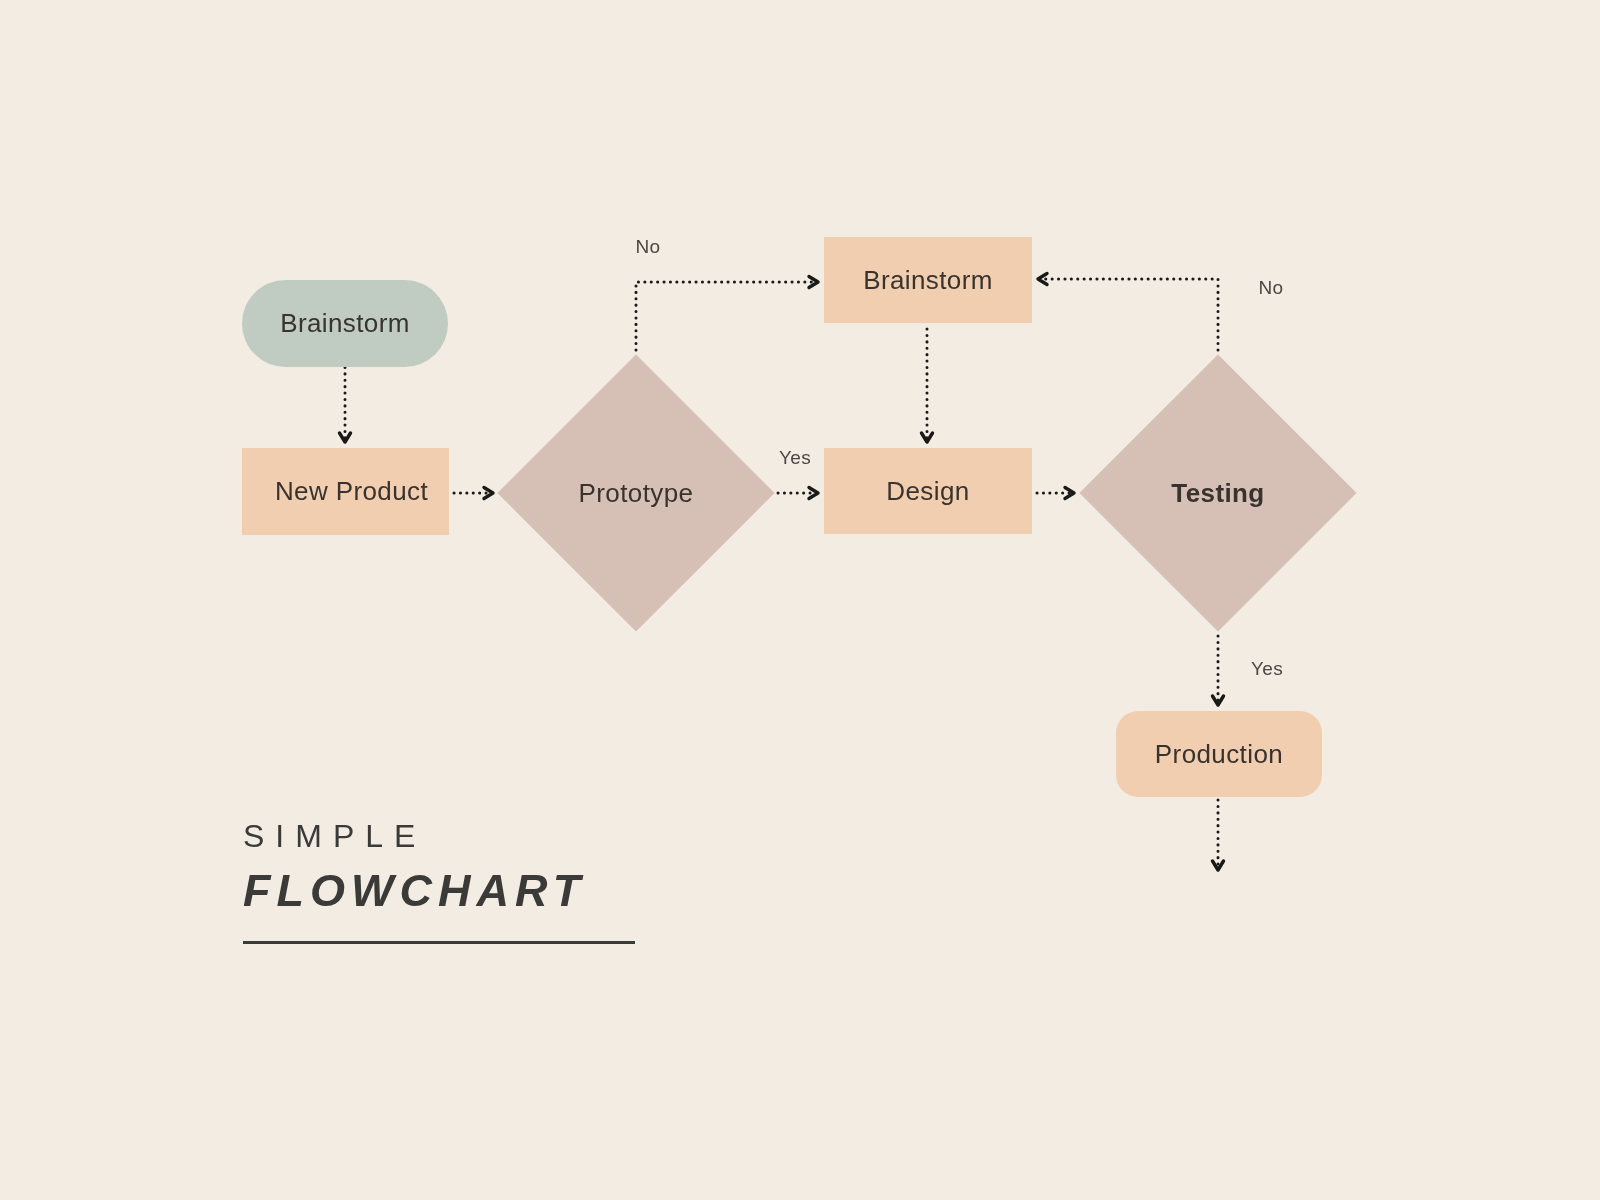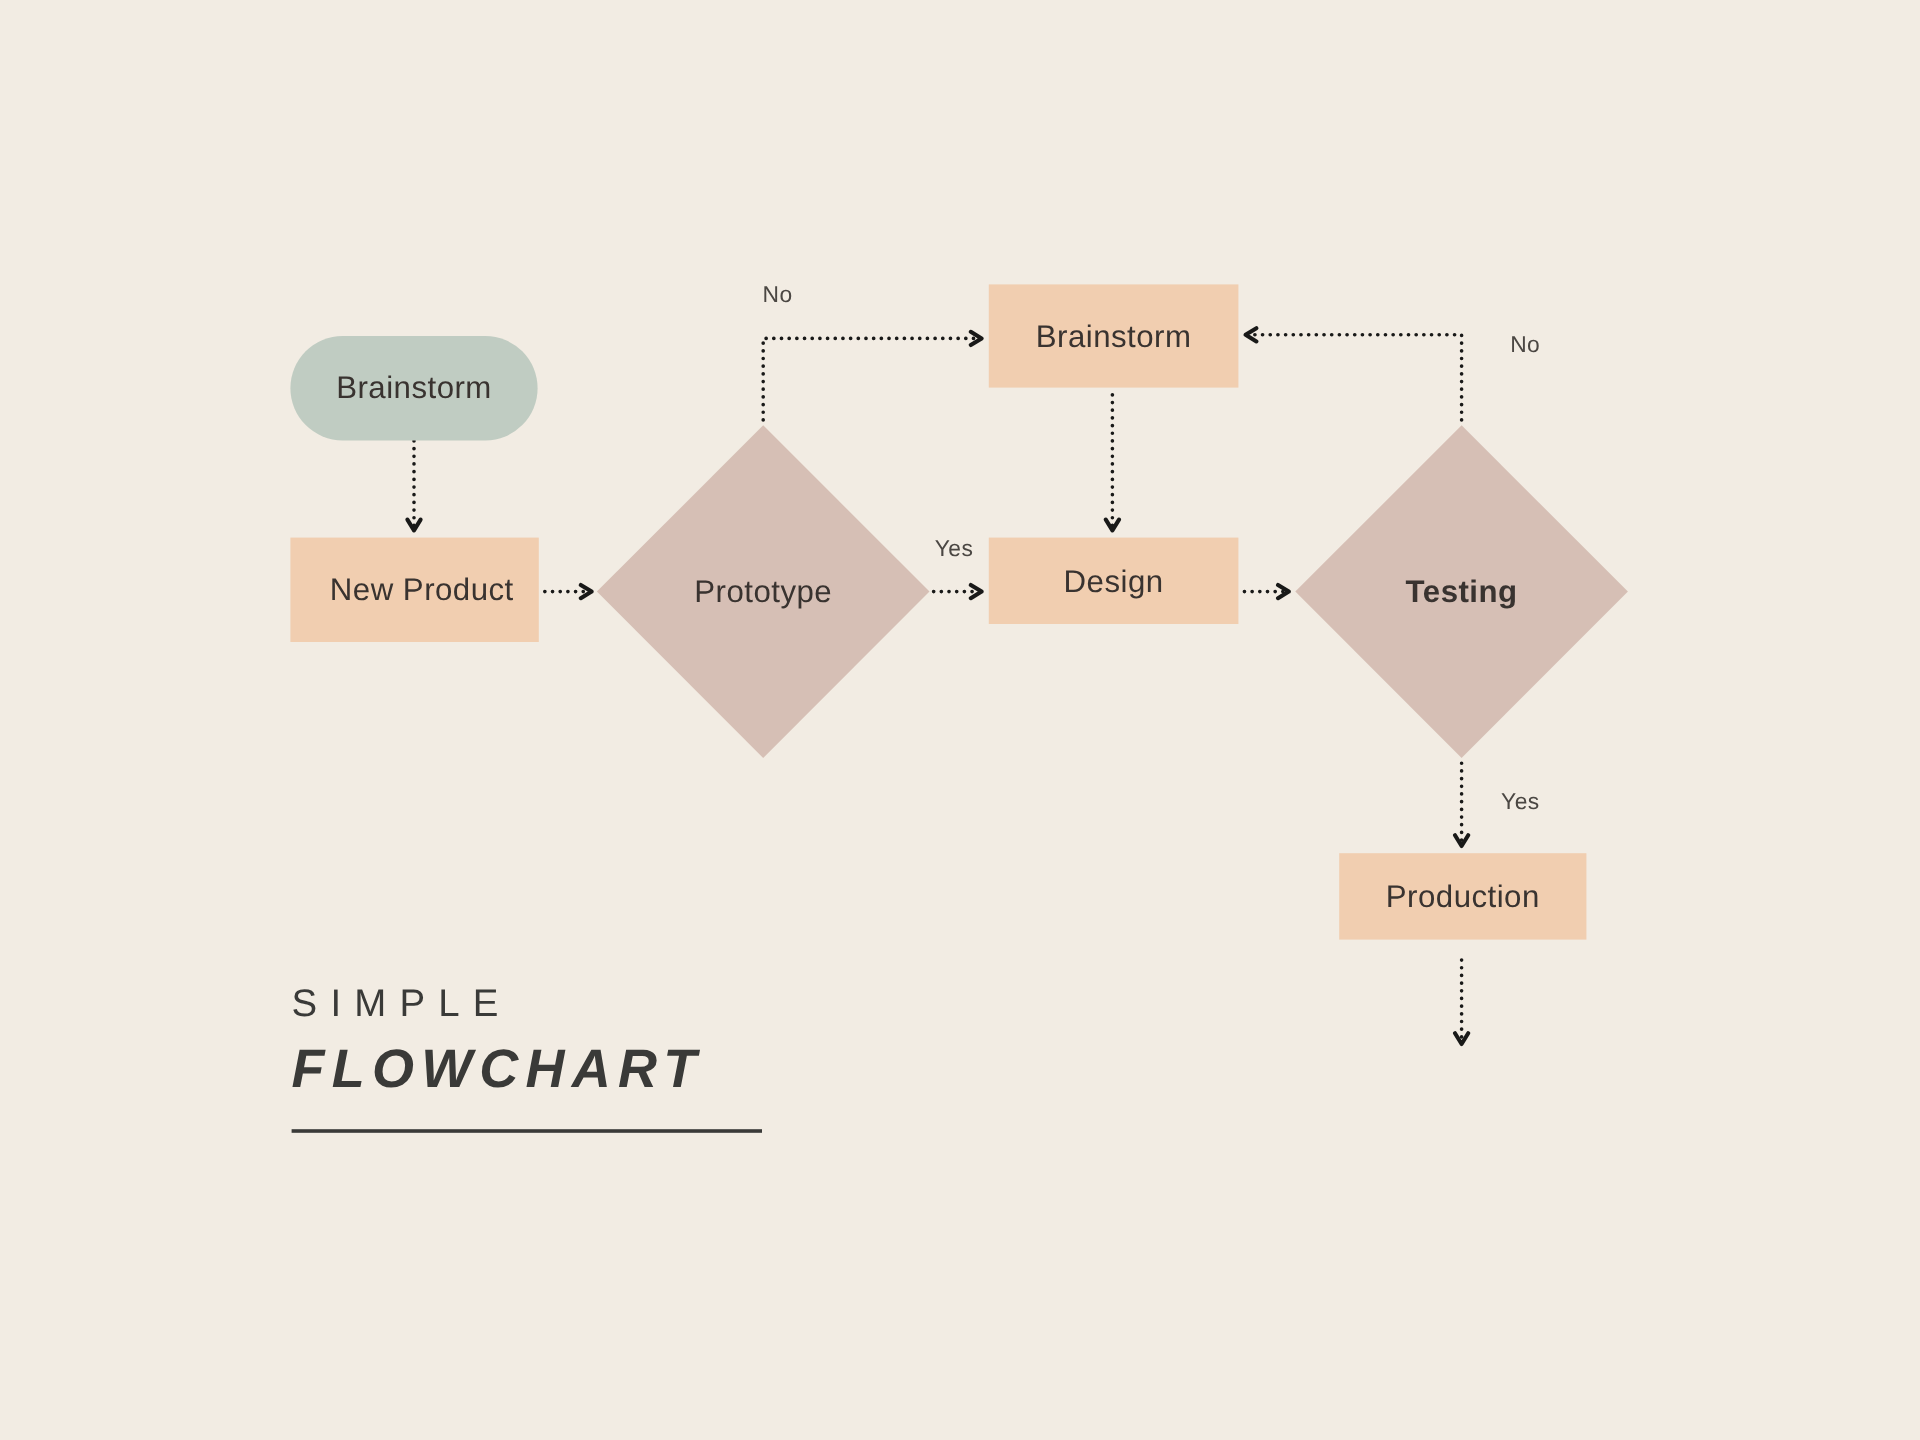--- a/index.html
+++ b/index.html
@@ -121,30 +121,30 @@
 
   <div class="diamond-shape" style="left:538px;top:395px;width:196px;height:196px;"></div>
   <div class="diamond-label" style="left:498px;top:355px;width:276px;height:276px;">
     <span>Prototype</span>
   </div>
 
   <div class="node node-rect" style="left:824px;top:237px;width:208px;height:86px;">
     <span>Brainstorm</span>
   </div>
 
-  <div class="node node-rect" style="left:824px;top:448px;width:208px;height:72px;">
+  <div class="node node-rect" style="left:824px;top:448px;width:208px;height:86px;">
     <span>Design</span>
   </div>
 
   <div class="diamond-shape" style="left:1120px;top:395px;width:196px;height:196px;"></div>
   <div class="diamond-label" style="left:1080px;top:355px;width:276px;height:276px;font-weight:bold;">
     <span>Testing</span>
   </div>
 
-  <div class="node node-rect" style="left:1116px;top:711px;width:206px;height:72px;">
+  <div class="node node-rect" style="left:1116px;top:711px;width:206px;height:86px;border-radius:22px;">
     <span>Production</span>
   </div>
 
 
   <div class="edge-label" style="left:613px;top:236px;">No</div>
   <div class="edge-label" style="left:760px;top:447px;">Yes</div>
   <div class="edge-label" style="left:1236px;top:277px;">No</div>
   <div class="edge-label" style="left:1232px;top:658px;">Yes</div>
 
   <div class="title-block">

